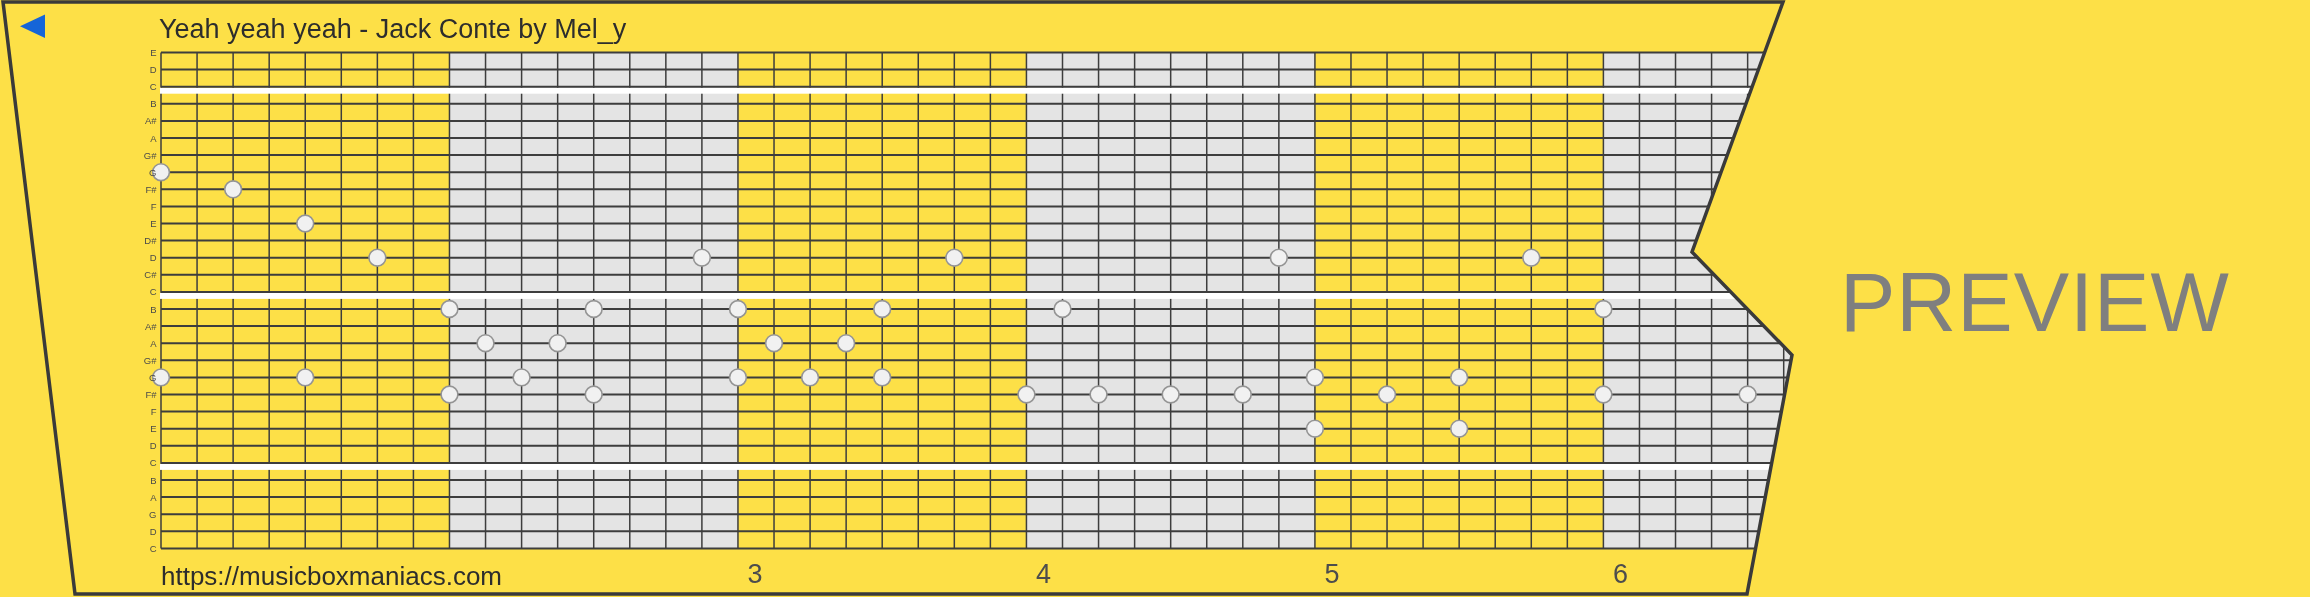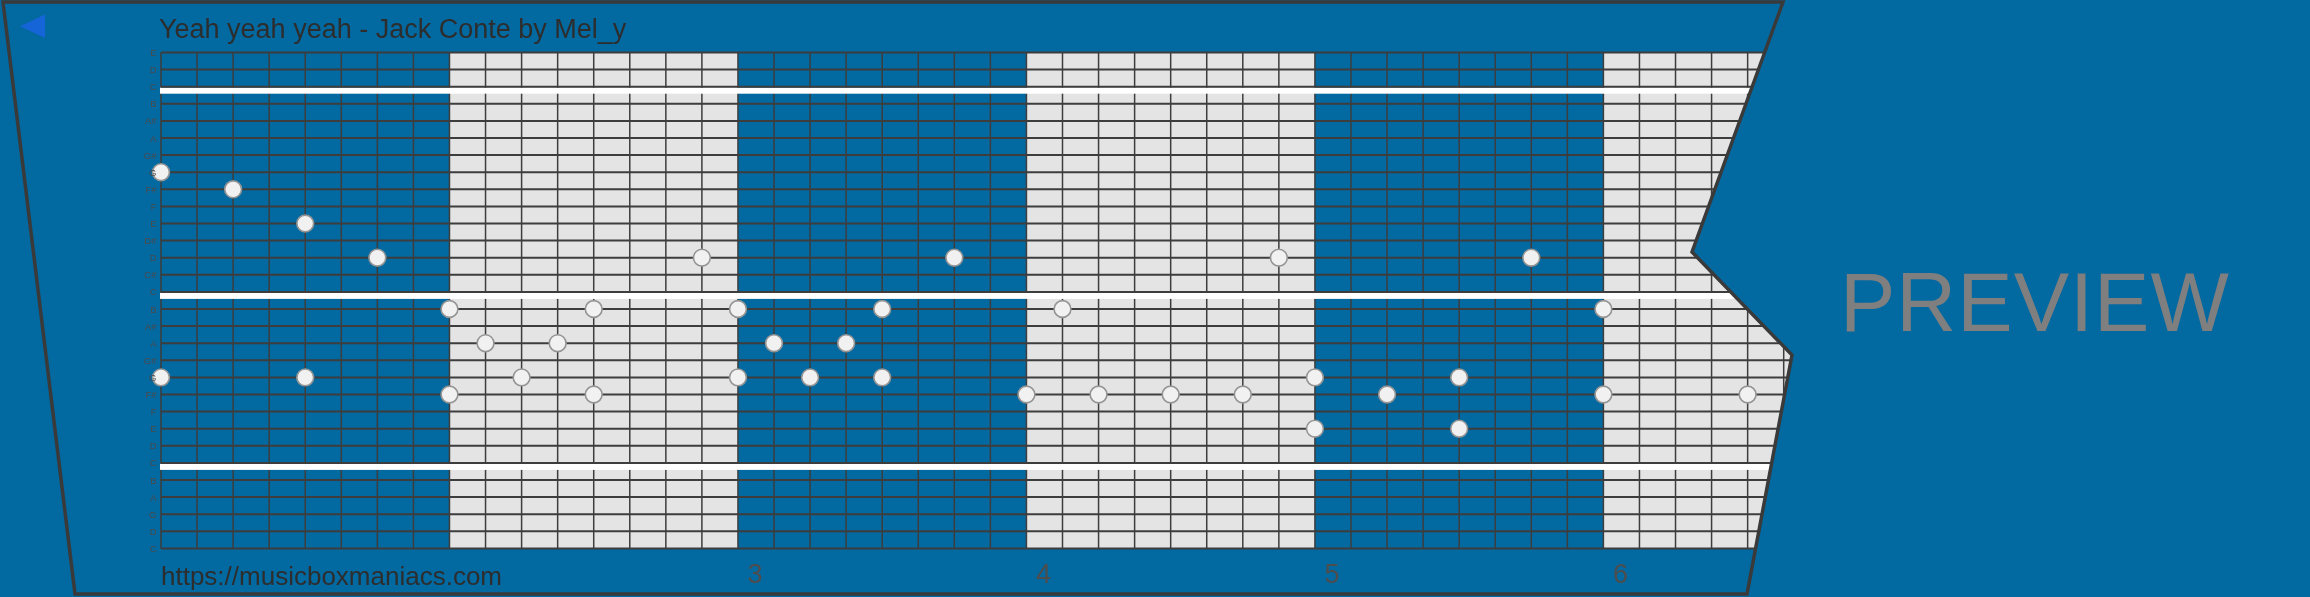--- a/index.html
+++ b/index.html
@@ -1,20 +1,20 @@
 <!DOCTYPE html>
 <html><head>
 <meta charset="utf-8">
 <style>
   html, body { margin: 0; padding: 0; background: #ffffff; }
   .stage {
     position: relative;
     width: 2310px;
     height: 597px;
-    background: #0369a1;
+    background: #fde047;
     font-family: "Liberation Sans", sans-serif;
     overflow: hidden;
   }
   svg { display: block; }
   .title-text {
     font-family: "Liberation Sans", sans-serif;
     font-size: 27px;
     fill: #2d2d2d;
   }
   .url-text {

